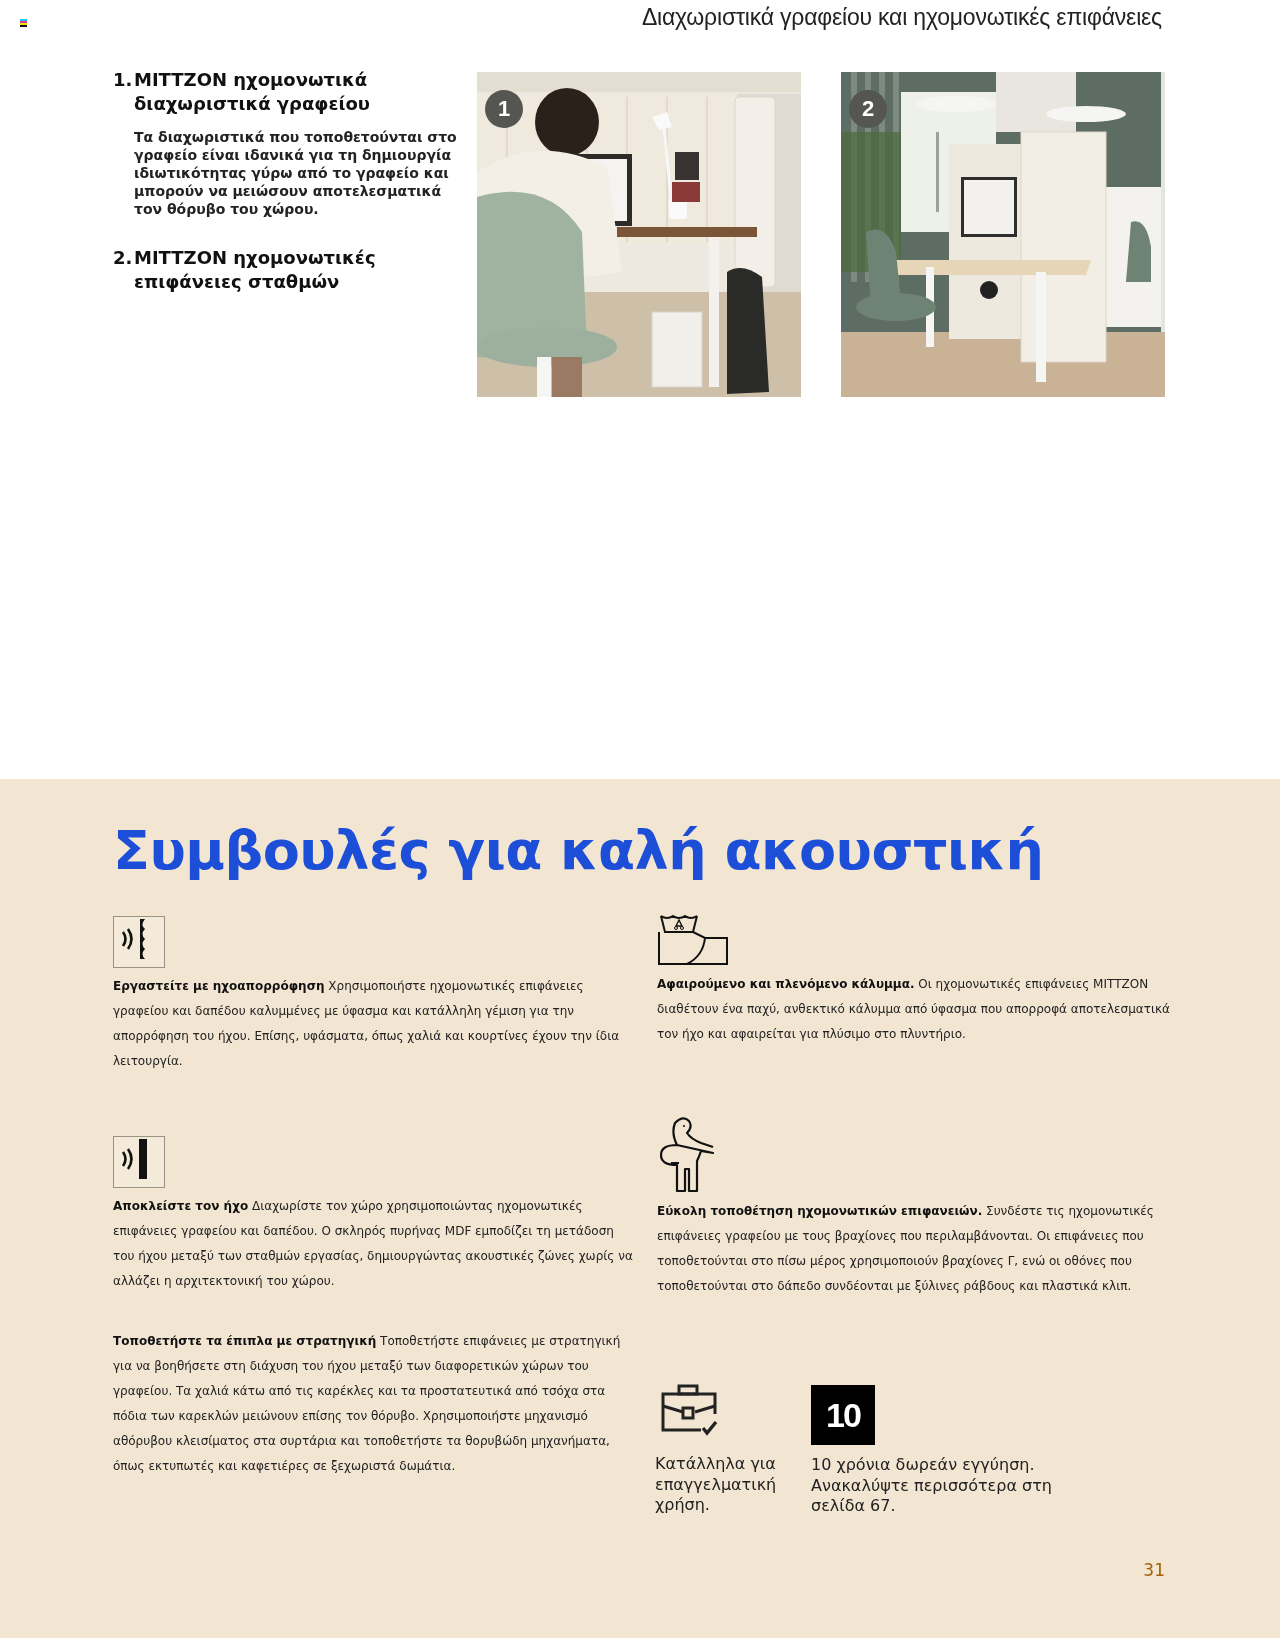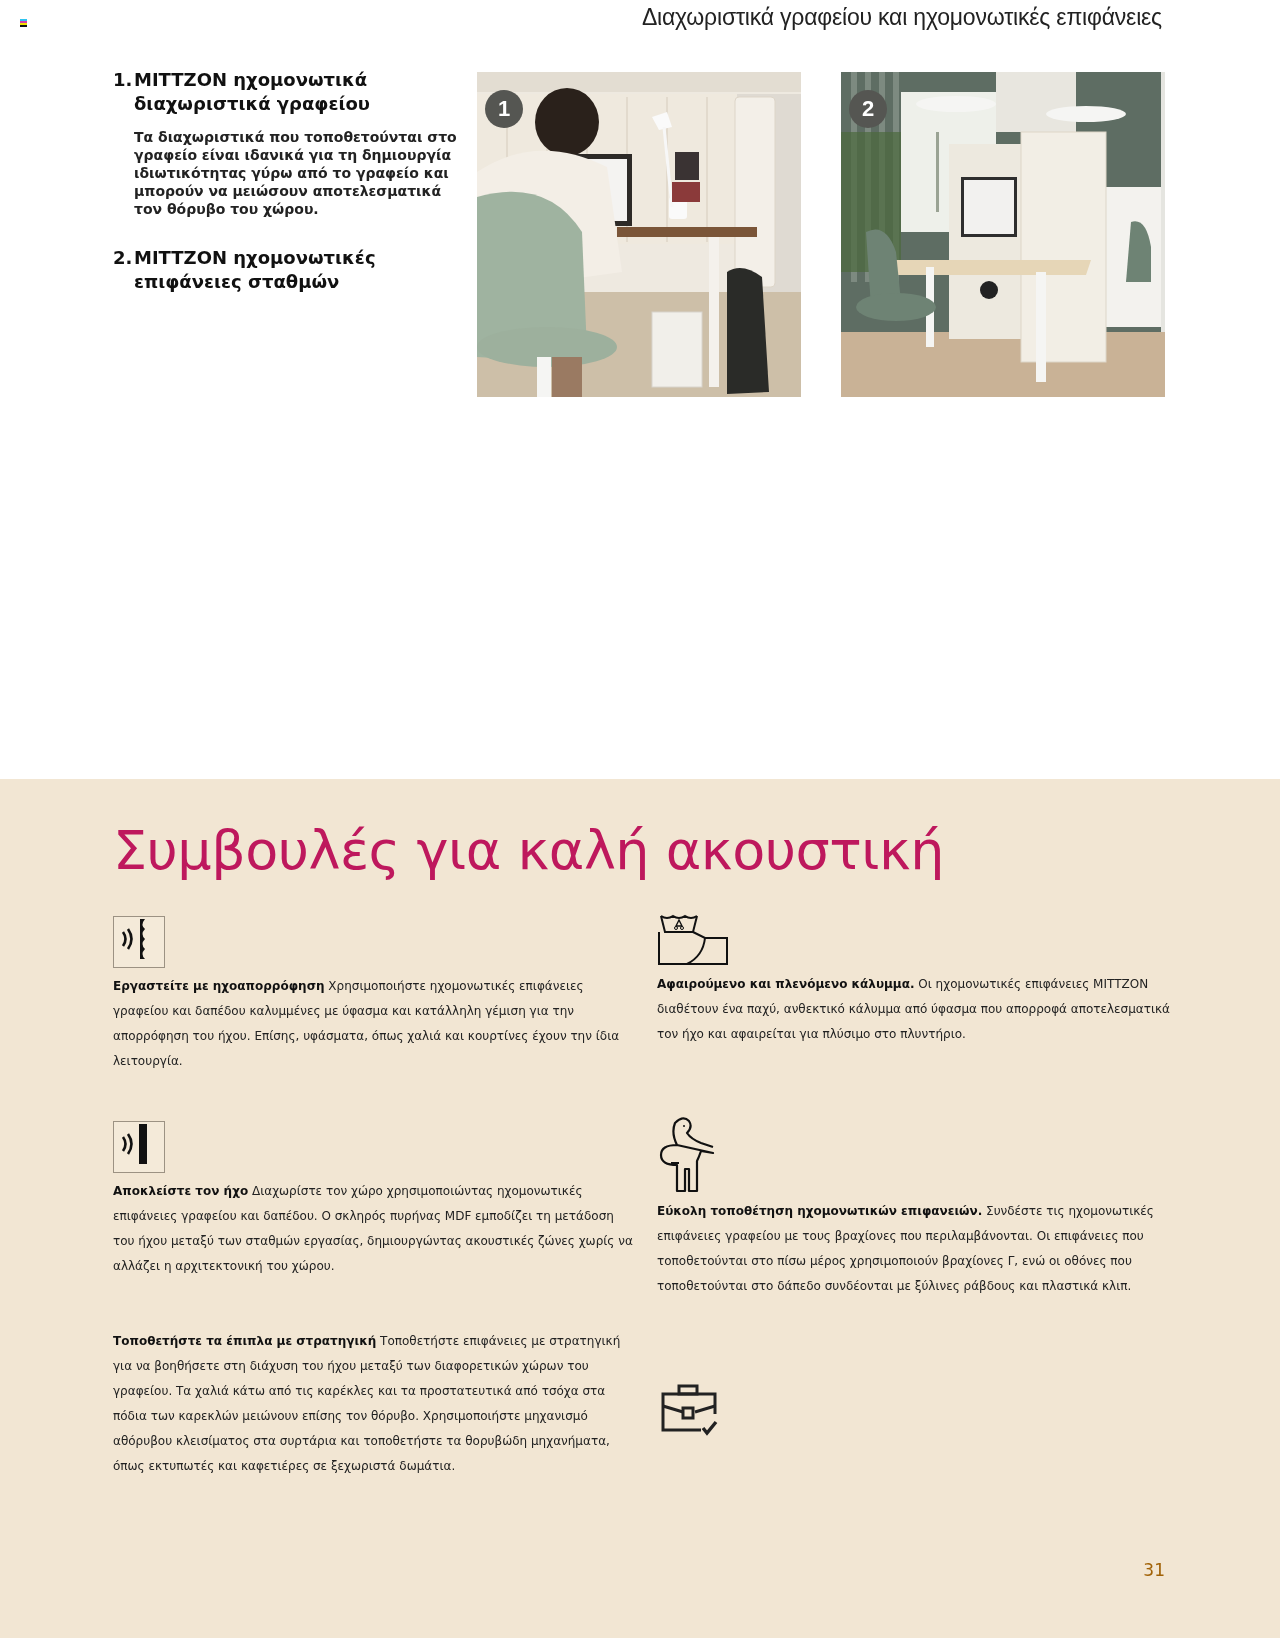--- a/index.html
+++ b/index.html
@@ -17,30 +17,30 @@
   .product p { font-size: 14px; line-height: 18px; color: #222; margin-left: 21px; margin-top: 12px; font-weight: bold; }
   #product-1 { top: 68px; }
   #product-2 { top: 246px; }
 
   .photo { position: absolute; top: 72px; width: 324px; height: 325px; overflow: hidden; }
   #photo-1 { left: 477px; background: #ece6dc; }
   #photo-2 { left: 841px; background: #d9d6cd; }
   .badge { position: absolute; left: 8px; top: 18px; width: 38px; height: 38px; border-radius: 50%; background: #555652; color: #fff; font-weight: bold; font-size: 22px; text-align: center; line-height: 38px; font-family: "Liberation Sans", sans-serif; }
 
   .tips { position: absolute; left: 0; top: 779px; width: 1280px; height: 859px; background: #f2e6d3; }
-  .tips h1 { position: absolute; left: 113px; top: 40px; font-size: 54px; font-weight: normal; letter-spacing: -0.5px; color: #be185d; font-family: "DejaVu Sans", sans-serif; }
+  .tips h1 { position: absolute; left: 113px; top: 40px; font-size: 54px; font-weight: bold; letter-spacing: -0.5px; color: #1d4ed8; font-family: "DejaVu Sans", sans-serif; }
 
   .tip { position: absolute; width: 520px; }
   .tip p { font-size: 12px; line-height: 25px; color: #222; }
   .tip p b { color: #111; }
   .tip .icon { display: block; margin-bottom: 6px; }
   .icon-box { width: 52px; height: 52px; border: 1.5px solid #9c9283; background: #f4ead9; display: flex; align-items: center; justify-content: center; }
 
   #tip-absorb { left: 113px; top: 137px; }
-  #tip-block { left: 113px; top: 342px; }
+  #tip-block { left: 113px; top: 357px; }
   #tip-place { left: 113px; top: 550px; }
   #tip-cover { left: 657px; top: 135px; }
   #tip-mount { left: 657px; top: 336px; }
 
   .feature { position: absolute; top: 605px; }
   .feature p { font-size: 16px; line-height: 20.5px; color: #222; margin-top: 10px; }
   #feature-pro { left: 655px; width: 140px; }
   #feature-warranty { left: 811px; width: 250px; }
   .warranty-box { width: 64px; height: 60px; background: #000; color: #fff; font-weight: bold; font-size: 34px; text-align: center; line-height: 60px; letter-spacing: -2px; font-family: "Liberation Sans", sans-serif; }
 
@@ -195,17 +195,22 @@
   </div>
 
   <div class="feature" id="feature-pro">
     <svg width="60" height="56" viewBox="0 0 60 56" style="margin-left:4px">
       <rect x="20" y="2" width="18" height="8" fill="none" stroke="#222" stroke-width="3"></rect>
       <path d="M42 46 L4 46 L4 10 L56 10 L56 30" fill="none" stroke="#222" stroke-width="3"></path>
       <path d="M4 22 L24 28 M36 28 L56 22" fill="none" stroke="#222" stroke-width="3"></path>
       <rect x="24" y="24" width="10" height="10" fill="none" stroke="#222" stroke-width="3"></rect>
       <path d="M44 44 L48 49 L57 38" fill="none" stroke="#222" stroke-width="3.4"></path>
     </svg>
-  </div>
-
+    <p>Κατάλληλα για επαγγελματική χρήση.</p>
+  </div>
+
+  <div class="feature" id="feature-warranty" style="top:606px">
+    <div class="warranty-box">10</div>
+    <p>10 χρόνια δωρεάν εγγύηση. Ανακαλύψτε περισσότερα στη σελίδα 67.</p>
+  </div>
 
   <div class="page-num">31</div>
 </section>
 
 </body></html>

